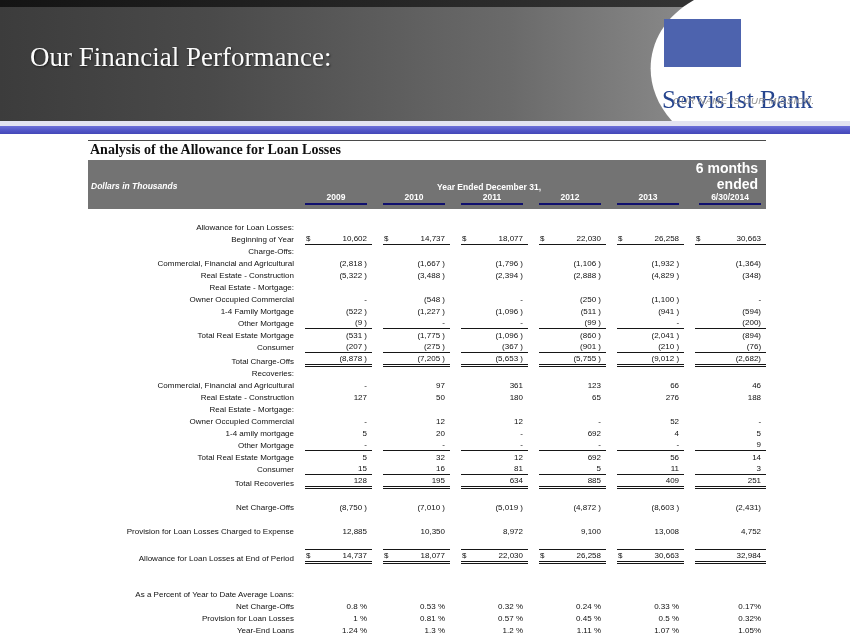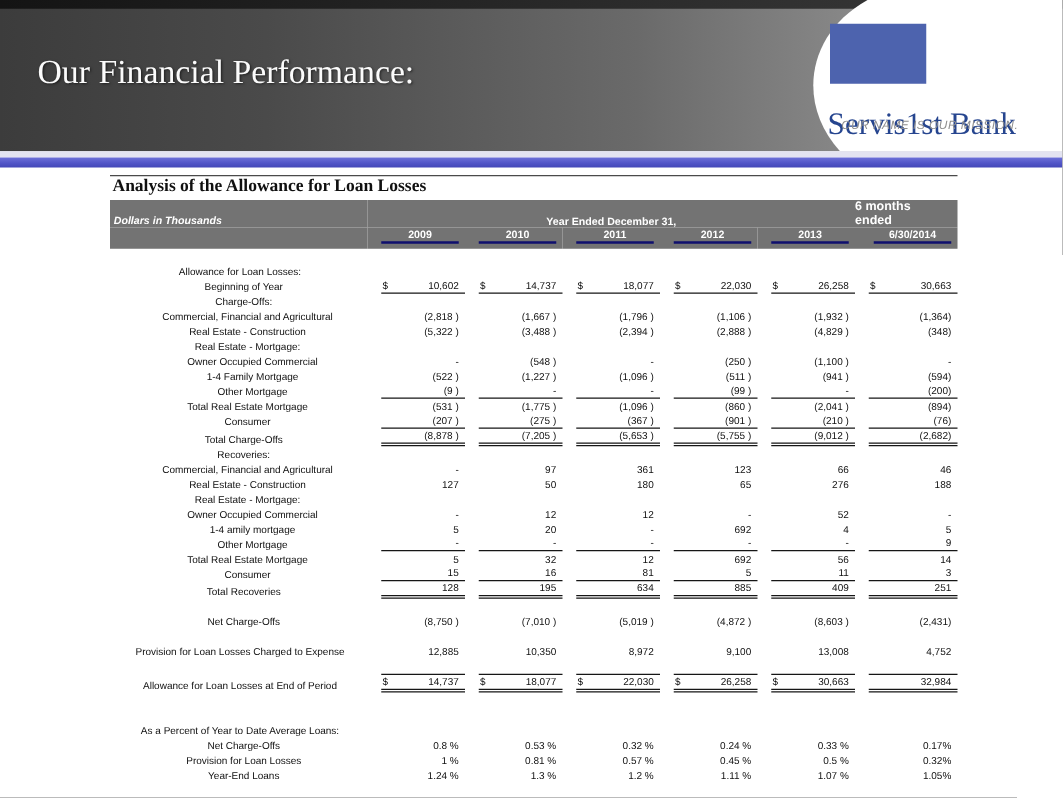--- a/index.html
+++ b/index.html
@@ -33,28 +33,28 @@
   .table-wrap{position:absolute;left:88px;top:140px;width:678px;}
   .tbl-title{font-family:"Liberation Serif",serif;font-weight:bold;font-size:14px;color:#101010;
        border-top:1px solid #4a4a4a;padding:1px 0 2px 2px;}
   table{border-collapse:collapse;width:100%;table-layout:fixed;color:#101010;}
   td{padding:0;vertical-align:bottom;font-size:8px;}
 
   
   .bnr{background:#737373;color:#ffffff;}
   .b-left{font-style:italic;font-weight:bold;font-size:8.5px;padding:2px 0 1px 3px;}
   .b-center{font-weight:bold;text-align:center;font-size:8.5px;}
-  .b-right{font-weight:bold;font-size:10px;padding-right:8px;}
+  .b-right{font-weight:bold;text-align:right;font-size:14px;padding-right:8px;}
   .b-yr{text-align:right;padding:0 5px 4px 0;}
   .yru{display:inline-block;min-width:62px;text-align:center;font-weight:bold;font-size:8.5px;
        border-bottom:2px solid #0f0f6e;padding-bottom:1px;}
 
   
   tr.r td{height:11px;}
-  .lbl{text-align:center;line-height:9px;padding-bottom:1px;white-space:pre-line;}
+  .lbl{text-align:right;line-height:9px;padding-bottom:1px;white-space:pre-line;}
   .ind0{padding-left:2px;}.ind1{padding-left:8px;}.ind2{padding-left:14px;}.ind3{padding-left:22px;}
   .val .cw{position:relative;margin-left:11px;text-align:right;padding:1px 5px 1px 0;min-height:9px;}
   .ds{position:absolute;left:1px;bottom:1px;}
   .cw.u{border-bottom:1px solid #161616;}
   .cw.uu{border-bottom:3px double #161616;}
   .cw.tuu{border-top:1px solid #161616;border-bottom:3px double #161616;}
   tr.spacer td{height:12px;}
 
   .slide-footer{position:absolute;right:28px;bottom:8px;font-family:"Liberation Serif",serif;
        font-weight:bold;font-size:16px;color:#63666e;}

